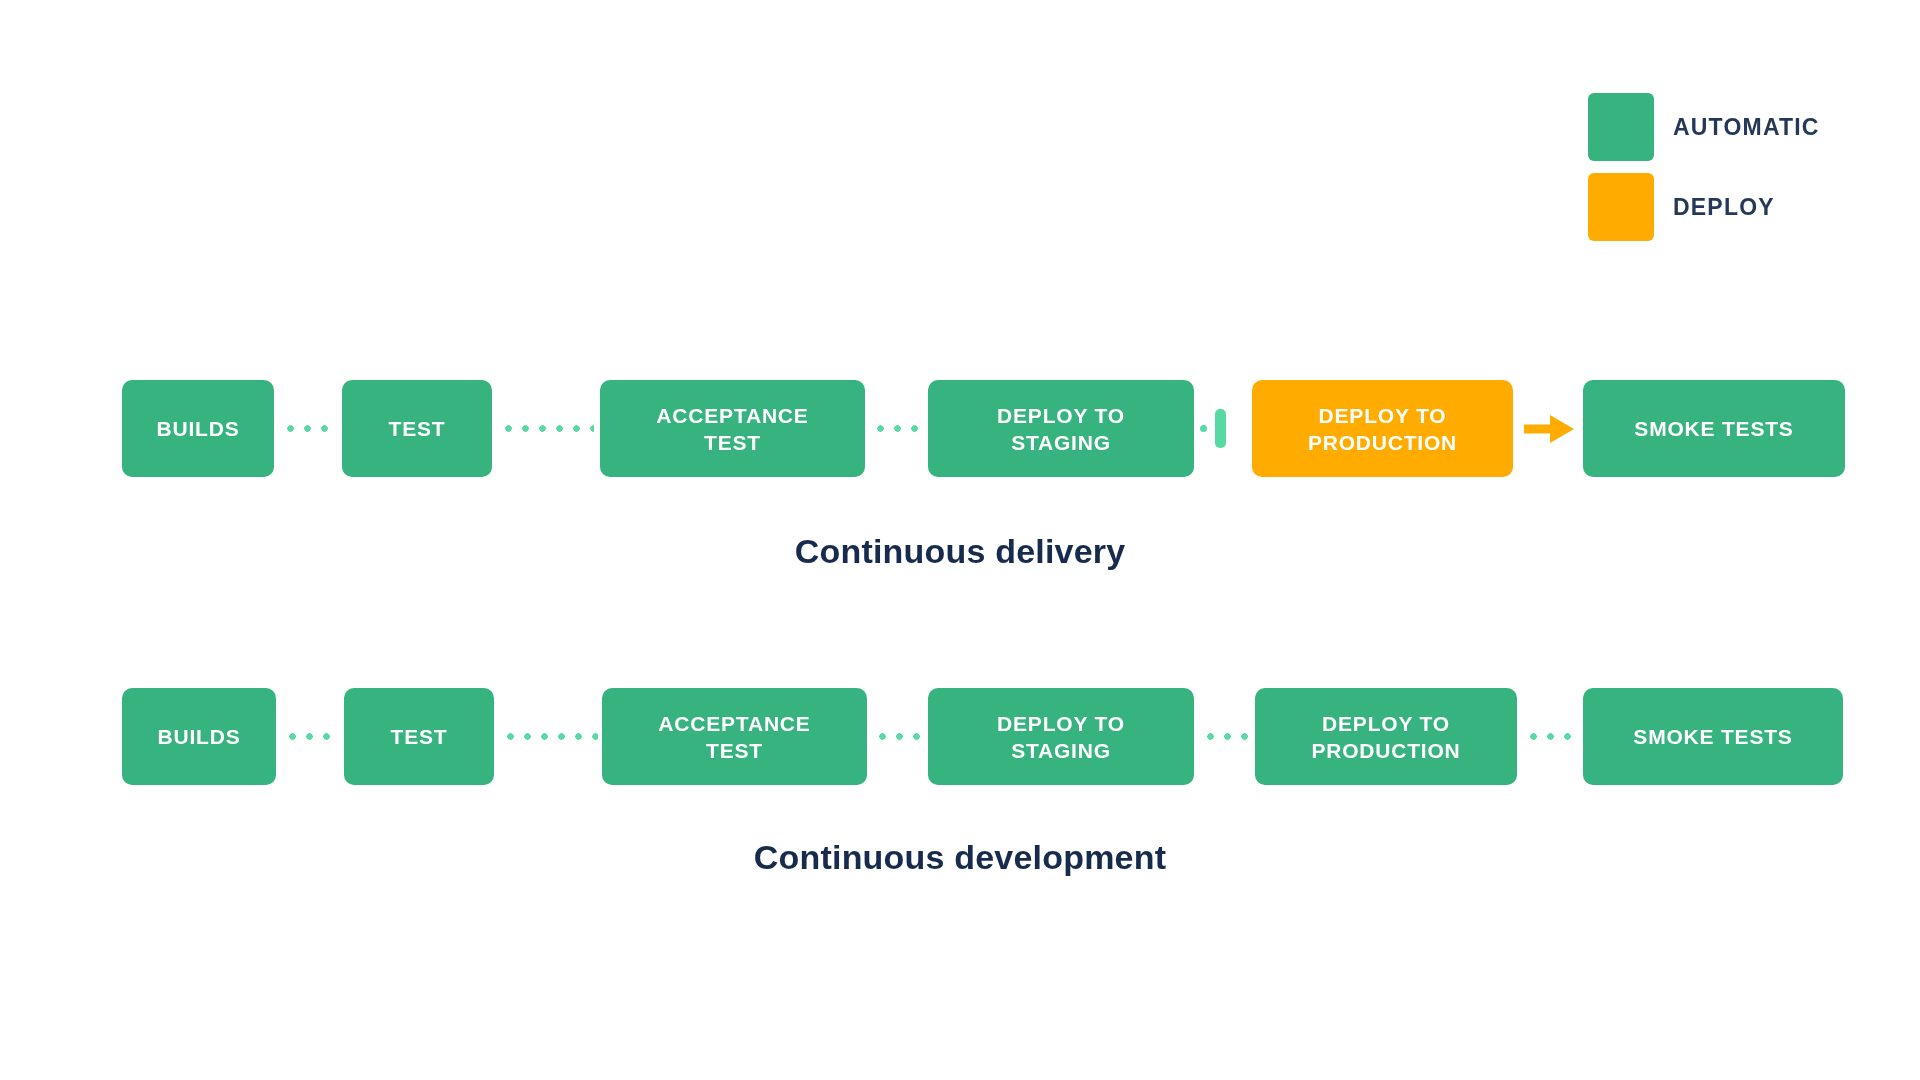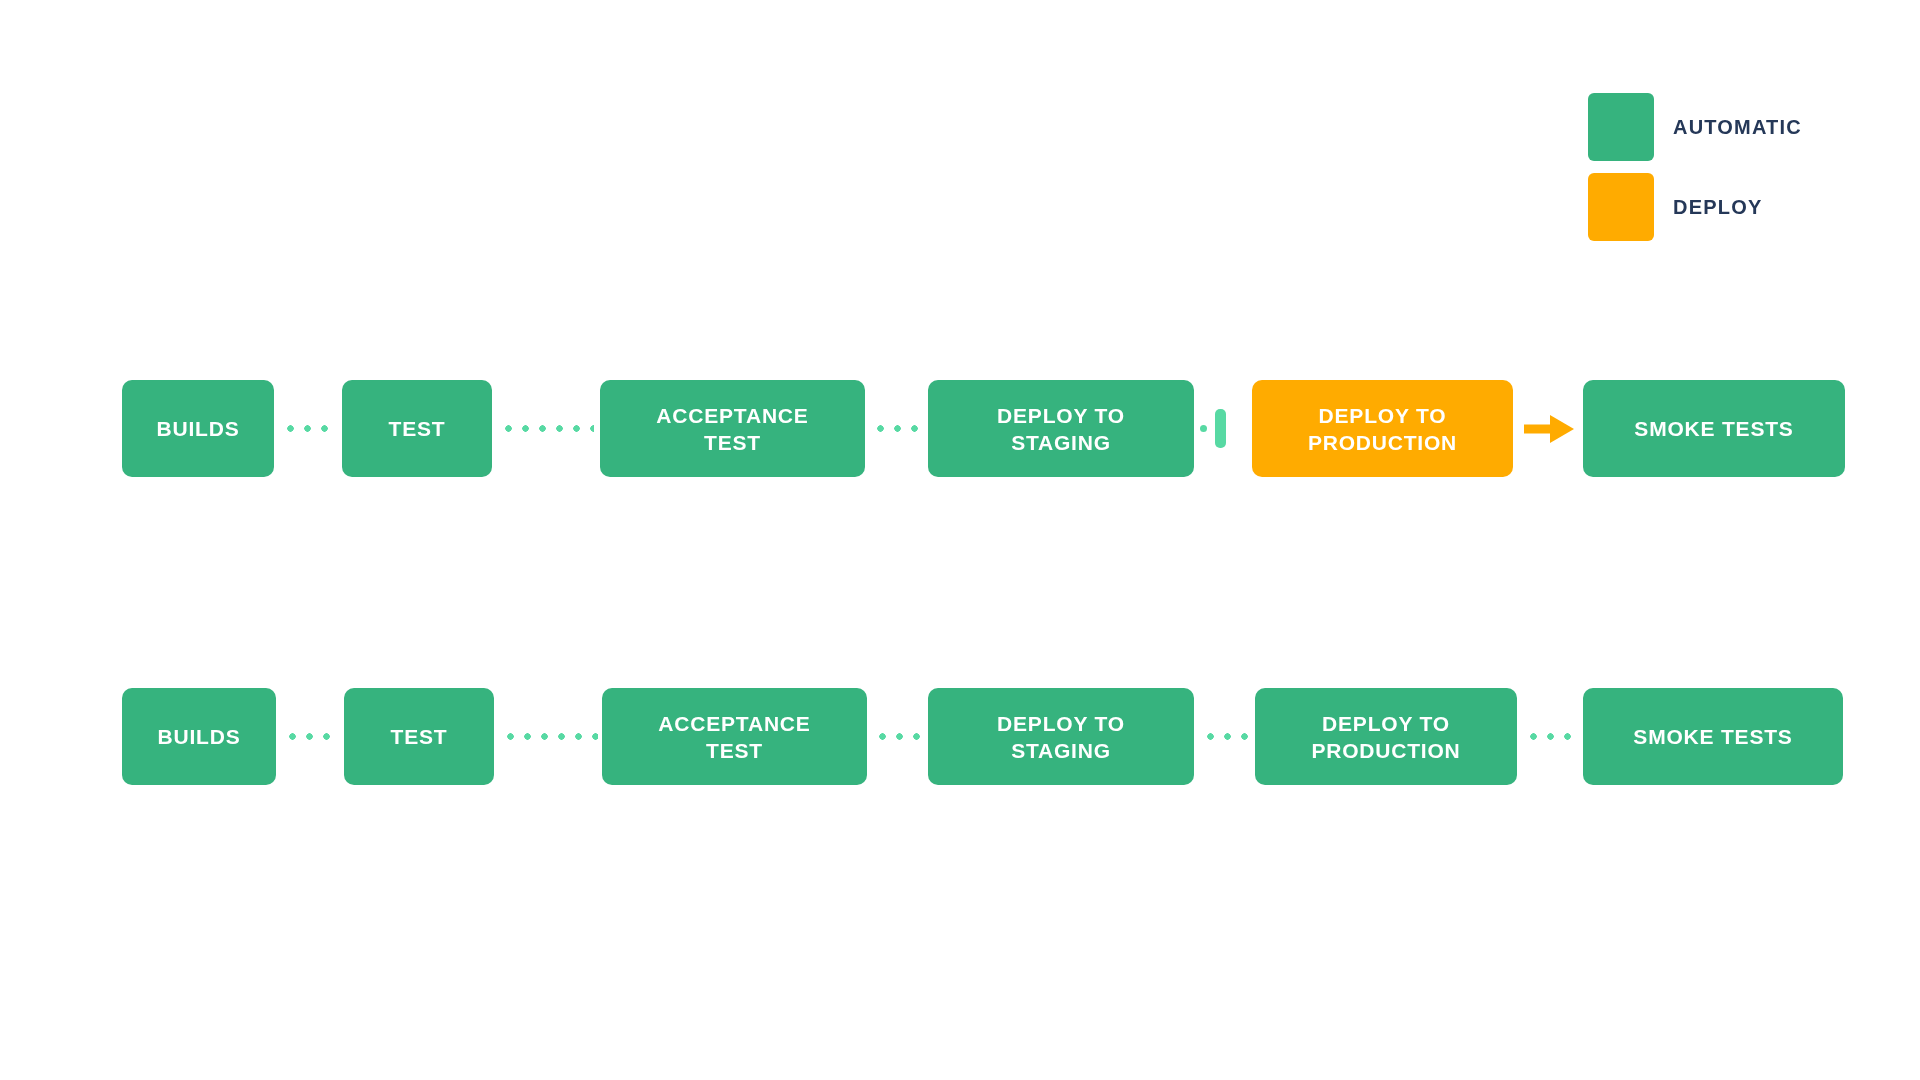--- a/index.html
+++ b/index.html
@@ -21,21 +21,21 @@
   .legend-row { position: relative; height: 68px; margin-bottom: 12px; }
   .swatch {
     position: absolute; left: 0; top: 0;
     width: 66px; height: 68px; border-radius: 6px;
   }
   .swatch.automatic { background: #36B37E; }
   .swatch.manual    { background: #FFAB00; }
   .legend-label {
     position: absolute; left: 85px; top: 50%;
     transform: translateY(-50%);
-    font-size: 20px; font-weight: 700;
+    font-size: 23px; font-weight: 700;
     letter-spacing: 1.2px; color: #253858;
     white-space: nowrap;
   }
 
   
   .pipeline-row { position: absolute; left: 0; width: 1920px; height: 97px; }
   .row-1 { top: 380px; }
   .row-2 { top: 688px; }
 
   .step-box {
@@ -128,20 +128,21 @@
     <svg class="manual-arrow" style="left:1524px;" viewBox="0 0 50 30">
       <rect x="0" y="10.5" width="28" height="9" fill="#FFAB00"></rect>
       <polygon points="26,1 50,15 26,29" fill="#FFAB00"></polygon>
     </svg>
 
     <div class="step-box automatic" style="left:1583px;width:262px;">
       <span>SMOKE TESTS</span>
     </div>
   </div>
 
+  <div class="section-title title-1">Continuous delivery</div>
 
   <div class="pipeline-row row-2">
     <div class="step-box automatic" style="left:122px;width:154px;">
       <span>BUILDS</span>
     </div>
     <div class="dots" style="left:284px;width:56px;"></div>
 
     <div class="step-box automatic" style="left:344px;width:150px;">
       <span>TEST</span>
     </div>
@@ -160,14 +161,15 @@
     <div class="step-box automatic" style="left:1255px;width:262px;">
       <span>DEPLOY TO PRODUCTION</span>
     </div>
     <div class="dots" style="left:1525px;width:50px;"></div>
 
     <div class="step-box automatic" style="left:1583px;width:260px;">
       <span>SMOKE TESTS</span>
     </div>
   </div>
 
+  <div class="section-title title-2">Continuous development</div>
 
 </div>
 
 </body></html>

